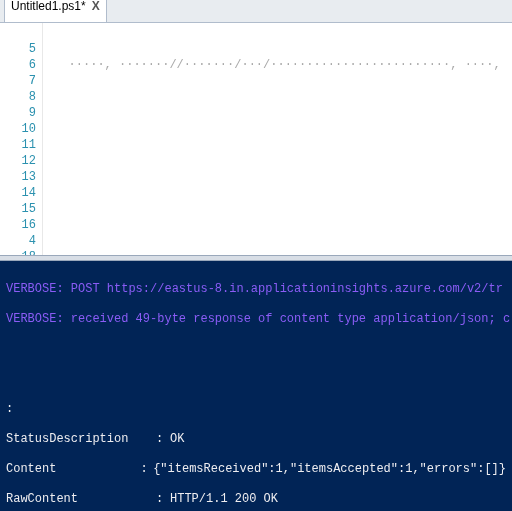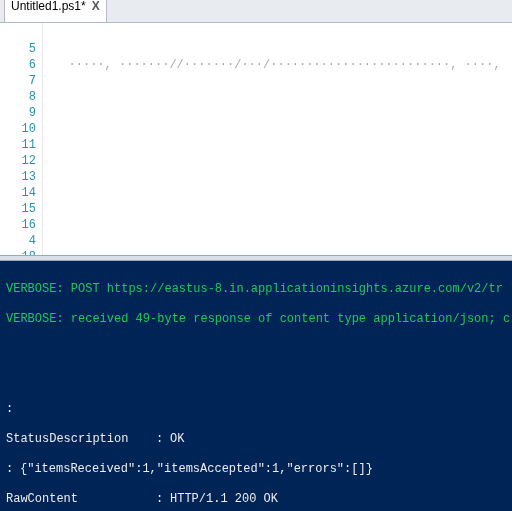--- a/index.html
+++ b/index.html
@@ -11,21 +11,21 @@
   .gutter div{height:16px}
   .code{flex:1;padding:2px 4px;line-height:16px;white-space:pre;color:#000}
   .code div{height:16px}
   .kw{color:#00008b}
   .var{color:#ff4500}
   .str{color:#8b0000}
   .punct{color:#a9a9a9}
   .mem{color:#000}
   .splitter{height:4px;background:#d8dee6;border-top:1px solid #9aa8bb;border-bottom:1px solid #9aa8bb}
   .console{background:#012456;color:#eeedf0;padding:6px 6px 20px 6px;line-height:15px;white-space:pre;height:250px;overflow:hidden}
-  .verbose{color:#22c55e}
+  .verbose{color:#8b5cf6}
   .row{display:flex}
   .lbl{width:150px}
   .sep{width:14px}
   .val{flex:1}
 </style>
 </head>
 <body>
 
 <div class="tab-bar">
   <div class="tab">
@@ -72,21 +72,21 @@
 
 <div class="splitter"></div>
 
 <div class="console">
 <div class="verbose">VERBOSE: POST https://eastus-8.in.applicationinsights.azure.com/v2/tr</div>
 <div class="verbose">VERBOSE: received 49-byte response of content type application/json; c</div>
 <div> </div>
 <div> </div>
 <div class="row"><span class="sep">:</span></div>
 <div class="row"><span class="lbl">StatusDescription</span><span class="sep">:</span><span class="val">OK</span></div>
-<div class="row"><span class="sep">:</span><span class="val">{"itemsReceived":1,"itemsAccepted":1,"errors":[]}</span></div>
+<div class="row"><span class="lbl">Content</span><span class="sep">:</span><span class="val">{"itemsReceived":1,"itemsAccepted":1,"errors":[]}</span></div>
 <div class="row"><span class="lbl">RawContent</span><span class="sep">:</span><span class="val">HTTP/1.1 200 OK</span></div>
 
 
 
 
 
 
 
 
 

